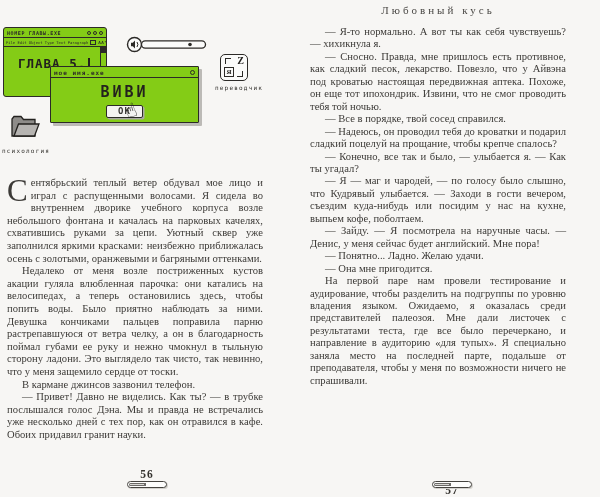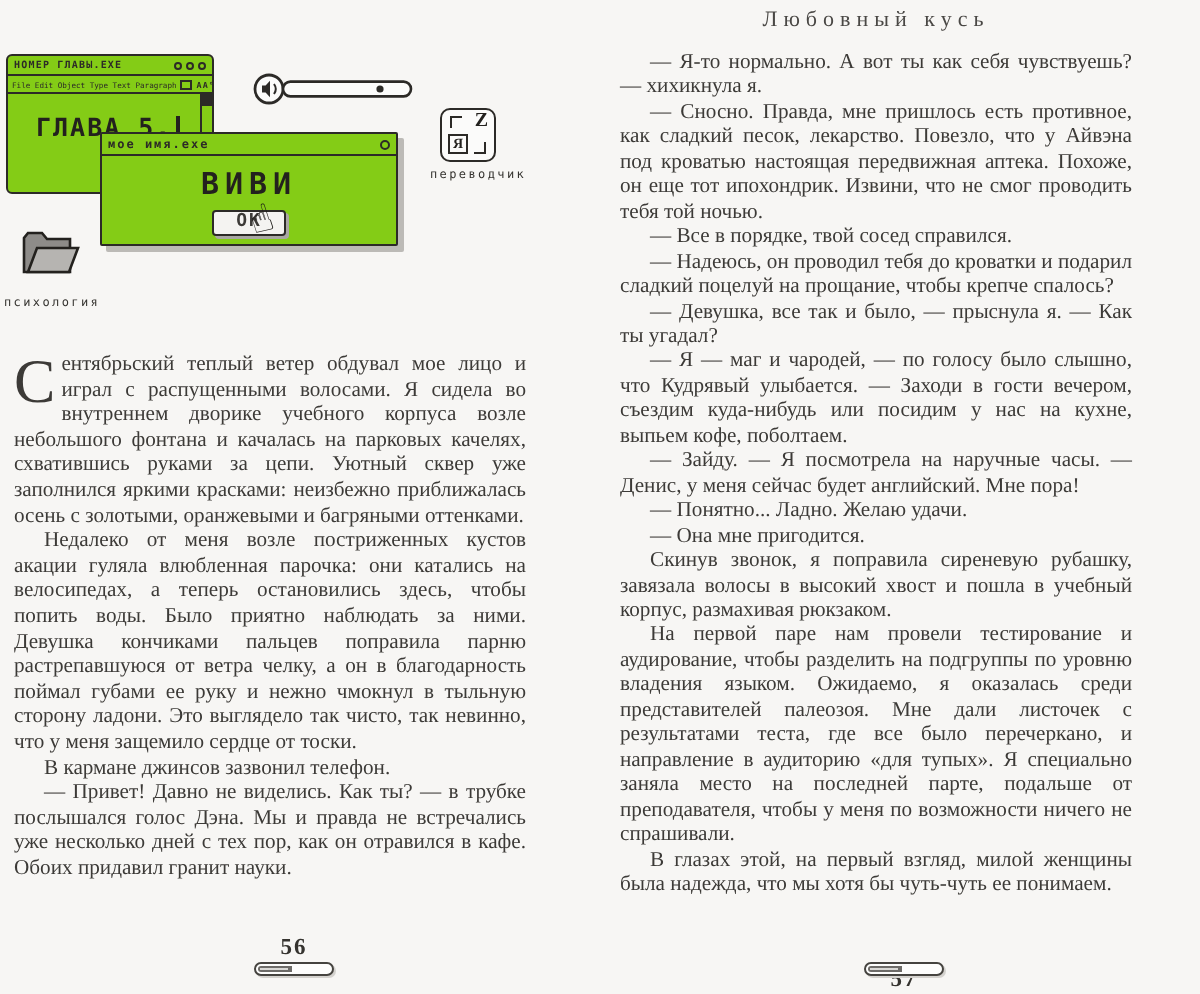--- a/index.html
+++ b/index.html
@@ -217,28 +217,26 @@
     <p>Недалеко от меня возле постриженных кустов акации гуляла влюбленная парочка: они катались на велосипедах, а теперь остановились здесь, чтобы попить воды. Было приятно наблюдать за ними. Девушка кончиками пальцев поправила парню растрепавшуюся от ветра челку, а он в благодарность поймал губами ее руку и нежно чмокнул в тыльную сторону ладони. Это выглядело так чисто, так невинно, что у меня защемило сердце от тоски.</p>
     <p>В кармане джинсов зазвонил телефон.</p>
     <p>— Привет! Давно не виделись. Как ты? — в трубке послышался голос Дэна. Мы и правда не встречались уже несколько дней с тех пор, как он отравился в кафе. Обоих придавил гранит науки.</p>
   </div>
 
   <div class="col" id="right-col">
     <p>— Я-то нормально. А вот ты как себя чувствуешь? — хихикнула я.</p>
     <p>— Сносно. Правда, мне пришлось есть противное, как сладкий песок, лекарство. Повезло, что у Айвэна под кроватью настоящая передвижная аптека. Похоже, он еще тот ипохондрик. Извини, что не смог проводить тебя той ночью.</p>
     <p>— Все в порядке, твой сосед справился.</p>
     <p>— Надеюсь, он проводил тебя до кроватки и подарил сладкий поцелуй на прощание, чтобы крепче спалось?</p>
-    <p>— Девушка, все так и было, — прыснула я. — Как ты угадал?</p>
+    <p>— Конечно, все так и было, — улыбается я. — Как ты угадал?</p>
     <p>— Я — маг и чародей, — по голосу было слышно, что Кудрявый улыбается. — Заходи в гости вечером, съездим куда-нибудь или посидим у нас на кухне, выпьем кофе, поболтаем.</p>
     <p>— Зайду. — Я посмотрела на наручные часы. — Денис, у меня сейчас будет английский. Мне пора!</p>
     <p>— Понятно... Ладно. Желаю удачи.</p>
     <p>— Она мне пригодится.</p>
-    <p>Скинув звонок, я поправила сиреневую рубашку, завязала волосы в высокий хвост и пошла в учебный корпус, размахивая рюкзаком.</p>
     <p>На первой паре нам провели тестирование и аудирование, чтобы разделить на подгруппы по уровню владения языком. Ожидаемо, я оказалась среди представителей палеозоя. Мне дали листочек с результатами теста, где все было перечеркано, и направление в аудиторию «для тупых». Я специально заняла место на последней парте, подальше от преподавателя, чтобы у меня по возможности ничего не спрашивали.</p>
-    <p>В глазах этой, на первый взгляд, милой женщины была надежда, что мы хотя бы чуть-чуть ее понимаем.</p>
   </div>
 
   <div class="page-num" id="num-left">56</div>
   <div class="pagebar" id="bar-left">
     <div class="fill"></div>
     <div class="stripe"></div>
   </div>
 
   <div class="page-num" id="num-right">57</div>
   <div class="pagebar" id="bar-right">

